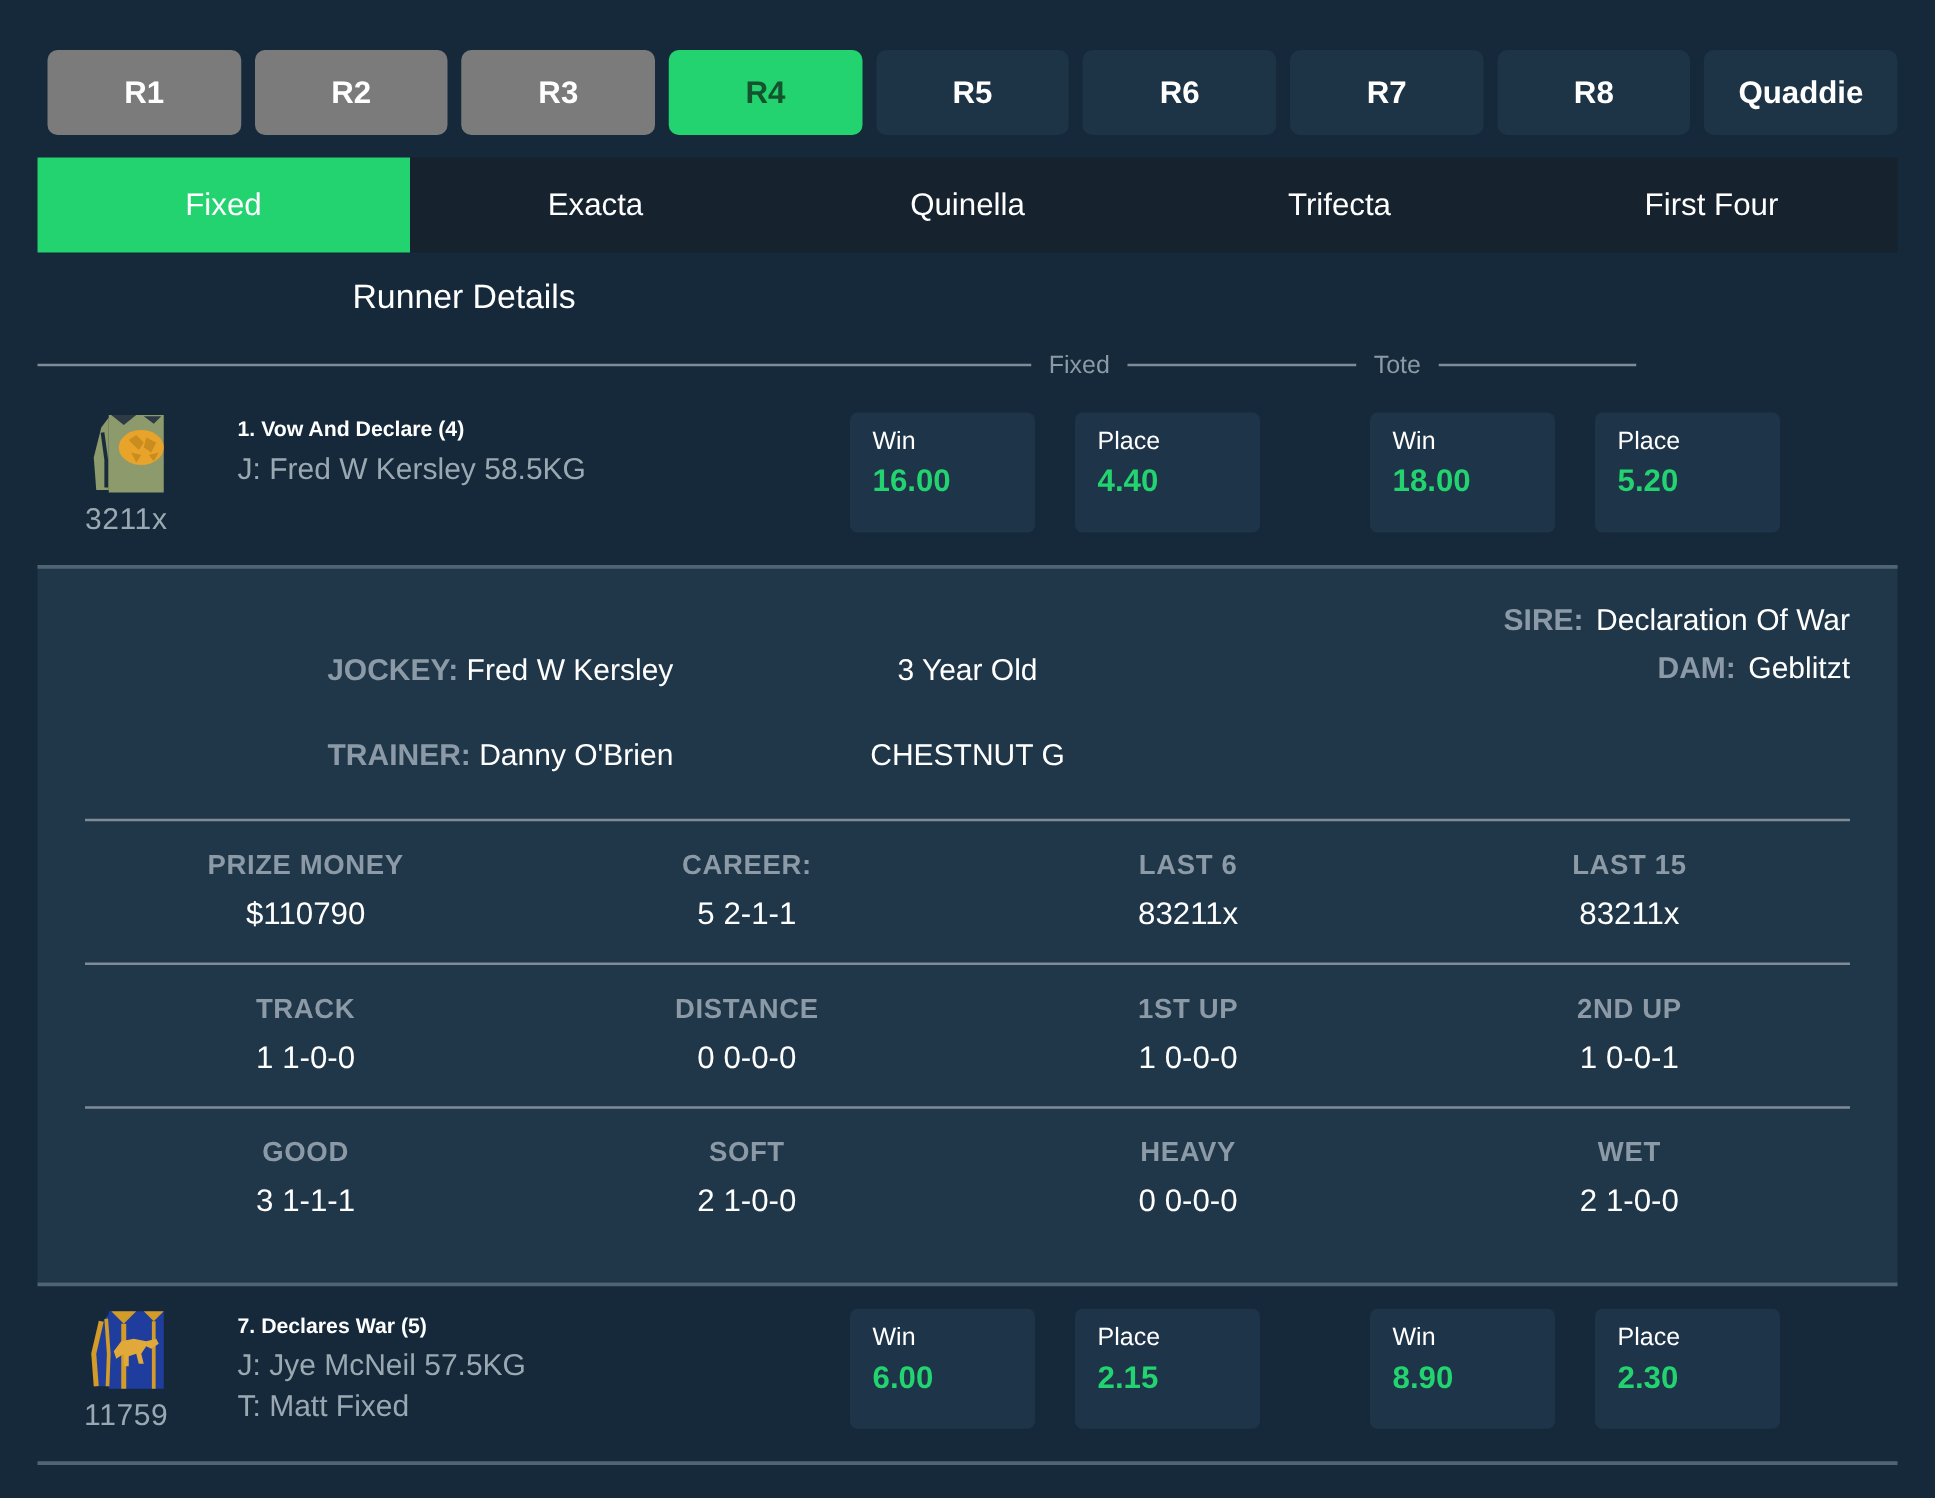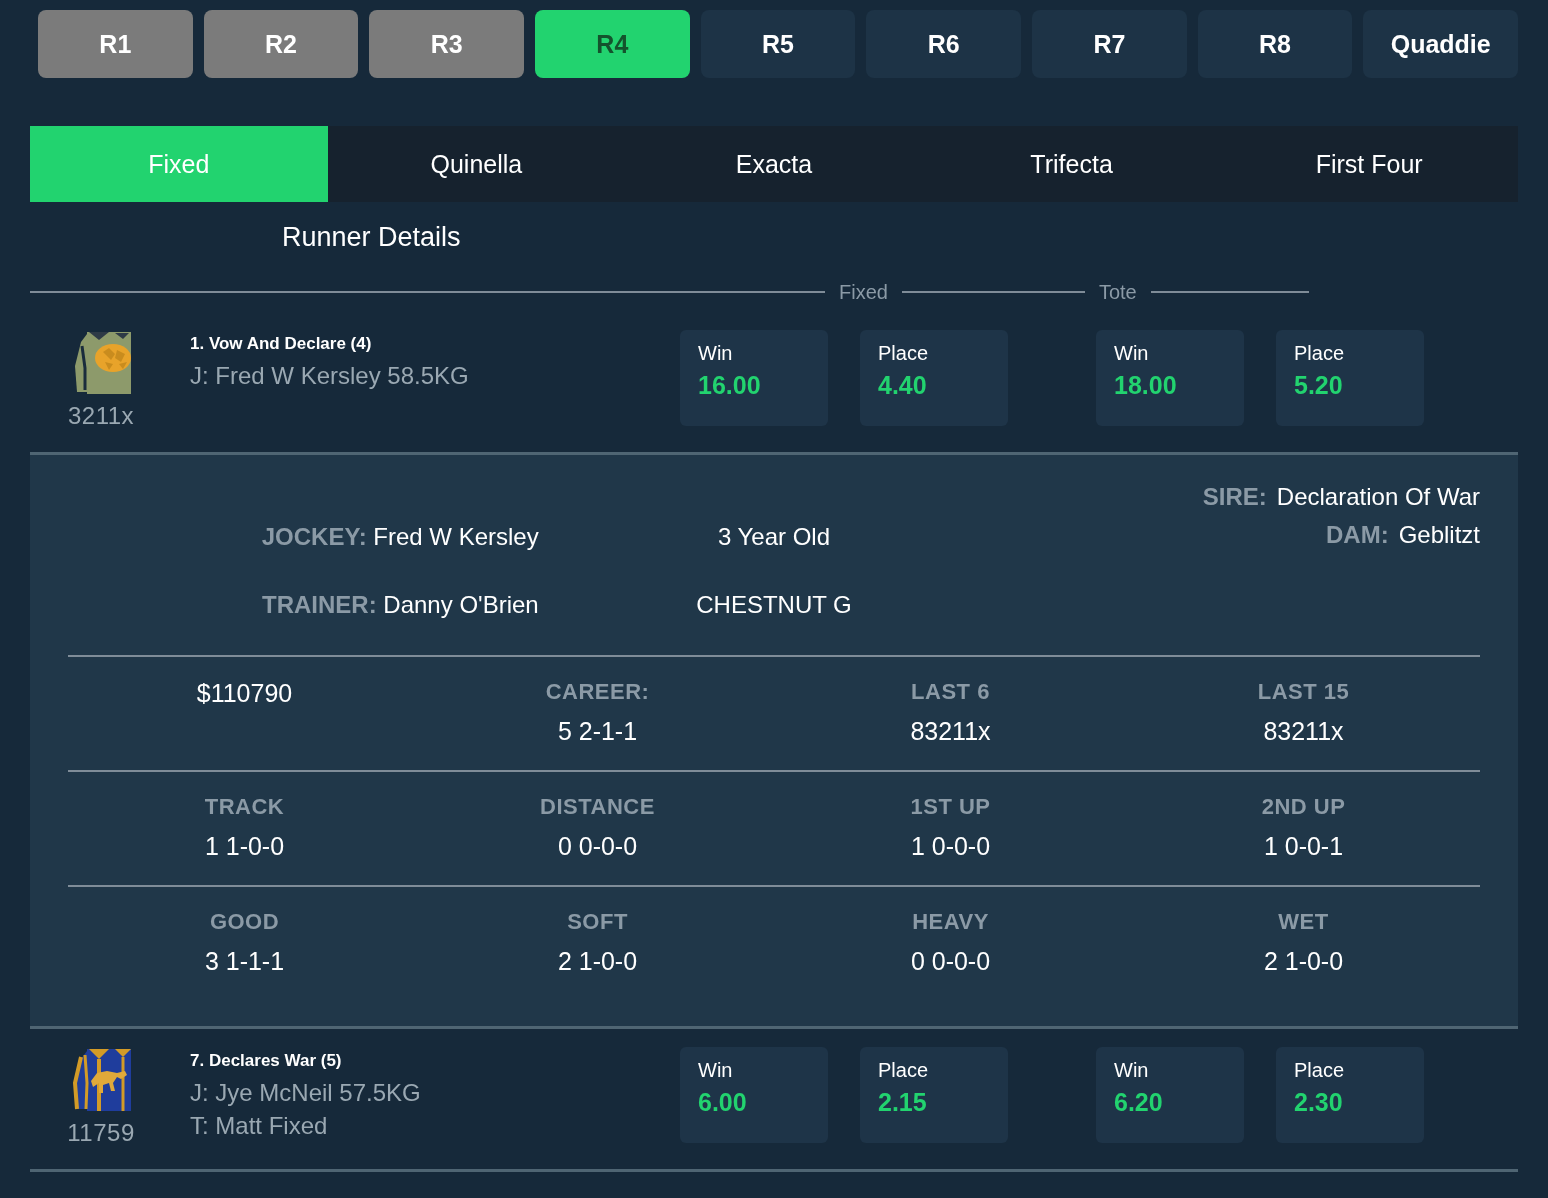--- a/index.html
+++ b/index.html
@@ -12,21 +12,21 @@
     color: #ffffff;
     overflow: hidden;
   }
 
   
   .race-tabs {
     display: flex;
     gap: 11px;
     padding: 10px 30px 0 38px;
     height: 108px;
-    align-items: flex-start;
+    align-items: flex-end;
   }
   .race-tab {
     flex: 1;
     height: 68px;
     border-radius: 8px;
     background: #1d3346;
     display: flex;
     align-items: center;
     justify-content: center;
     font-size: 25px;
@@ -205,22 +205,22 @@
   <button class="race-tab active">R4</button>
   <button class="race-tab">R5</button>
   <button class="race-tab">R6</button>
   <button class="race-tab">R7</button>
   <button class="race-tab">R8</button>
   <button class="race-tab">Quaddie</button>
 </div>
 
 <div class="bet-types">
   <div class="bet-type active">Fixed</div>
+  <div class="bet-type">Exacta</div>
   <div class="bet-type">Quinella</div>
-  <div class="bet-type">Exacta</div>
   <div class="bet-type">Trifecta</div>
   <div class="bet-type">First Four</div>
 </div>
 
 <div class="rd-header">Runner Details</div>
 
 <div class="market-header">
   <div class="mh-rule left"></div>
   <div class="mh-label">Fixed</div>
   <div class="mh-rule mid"></div>
@@ -298,20 +298,21 @@
         <span class="dp-key">DAM:</span>
         <span class="dp-val">Geblitzt</span>
       </div>
     </div>
   </div>
 
   <div class="dp-divider"></div>
 
   <div class="stat-row">
     <div class="stat-cell">
+      <div class="stat-label">PRIZE MONEY</div>
       <div class="stat-value">$110790</div>
     </div>
     <div class="stat-cell">
       <div class="stat-label">CAREER:</div>
       <div class="stat-value">5 2-1-1</div>
     </div>
     <div class="stat-cell">
       <div class="stat-label">LAST 6</div>
       <div class="stat-value">83211x</div>
     </div>
@@ -393,21 +394,21 @@
     <div class="odds-cell">
       <div class="odds-label">Win</div>
       <div class="odds-value">6.00</div>
     </div>
     <div class="odds-cell gap-after">
       <div class="odds-label">Place</div>
       <div class="odds-value">2.15</div>
     </div>
     <div class="odds-cell">
       <div class="odds-label">Win</div>
-      <div class="odds-value">6.20</div>
+      <div class="odds-value">8.90</div>
     </div>
     <div class="odds-cell">
       <div class="odds-label">Place</div>
       <div class="odds-value">2.30</div>
     </div>
   </div>
 </div>
 
 <div class="runner-sep"></div>
 

